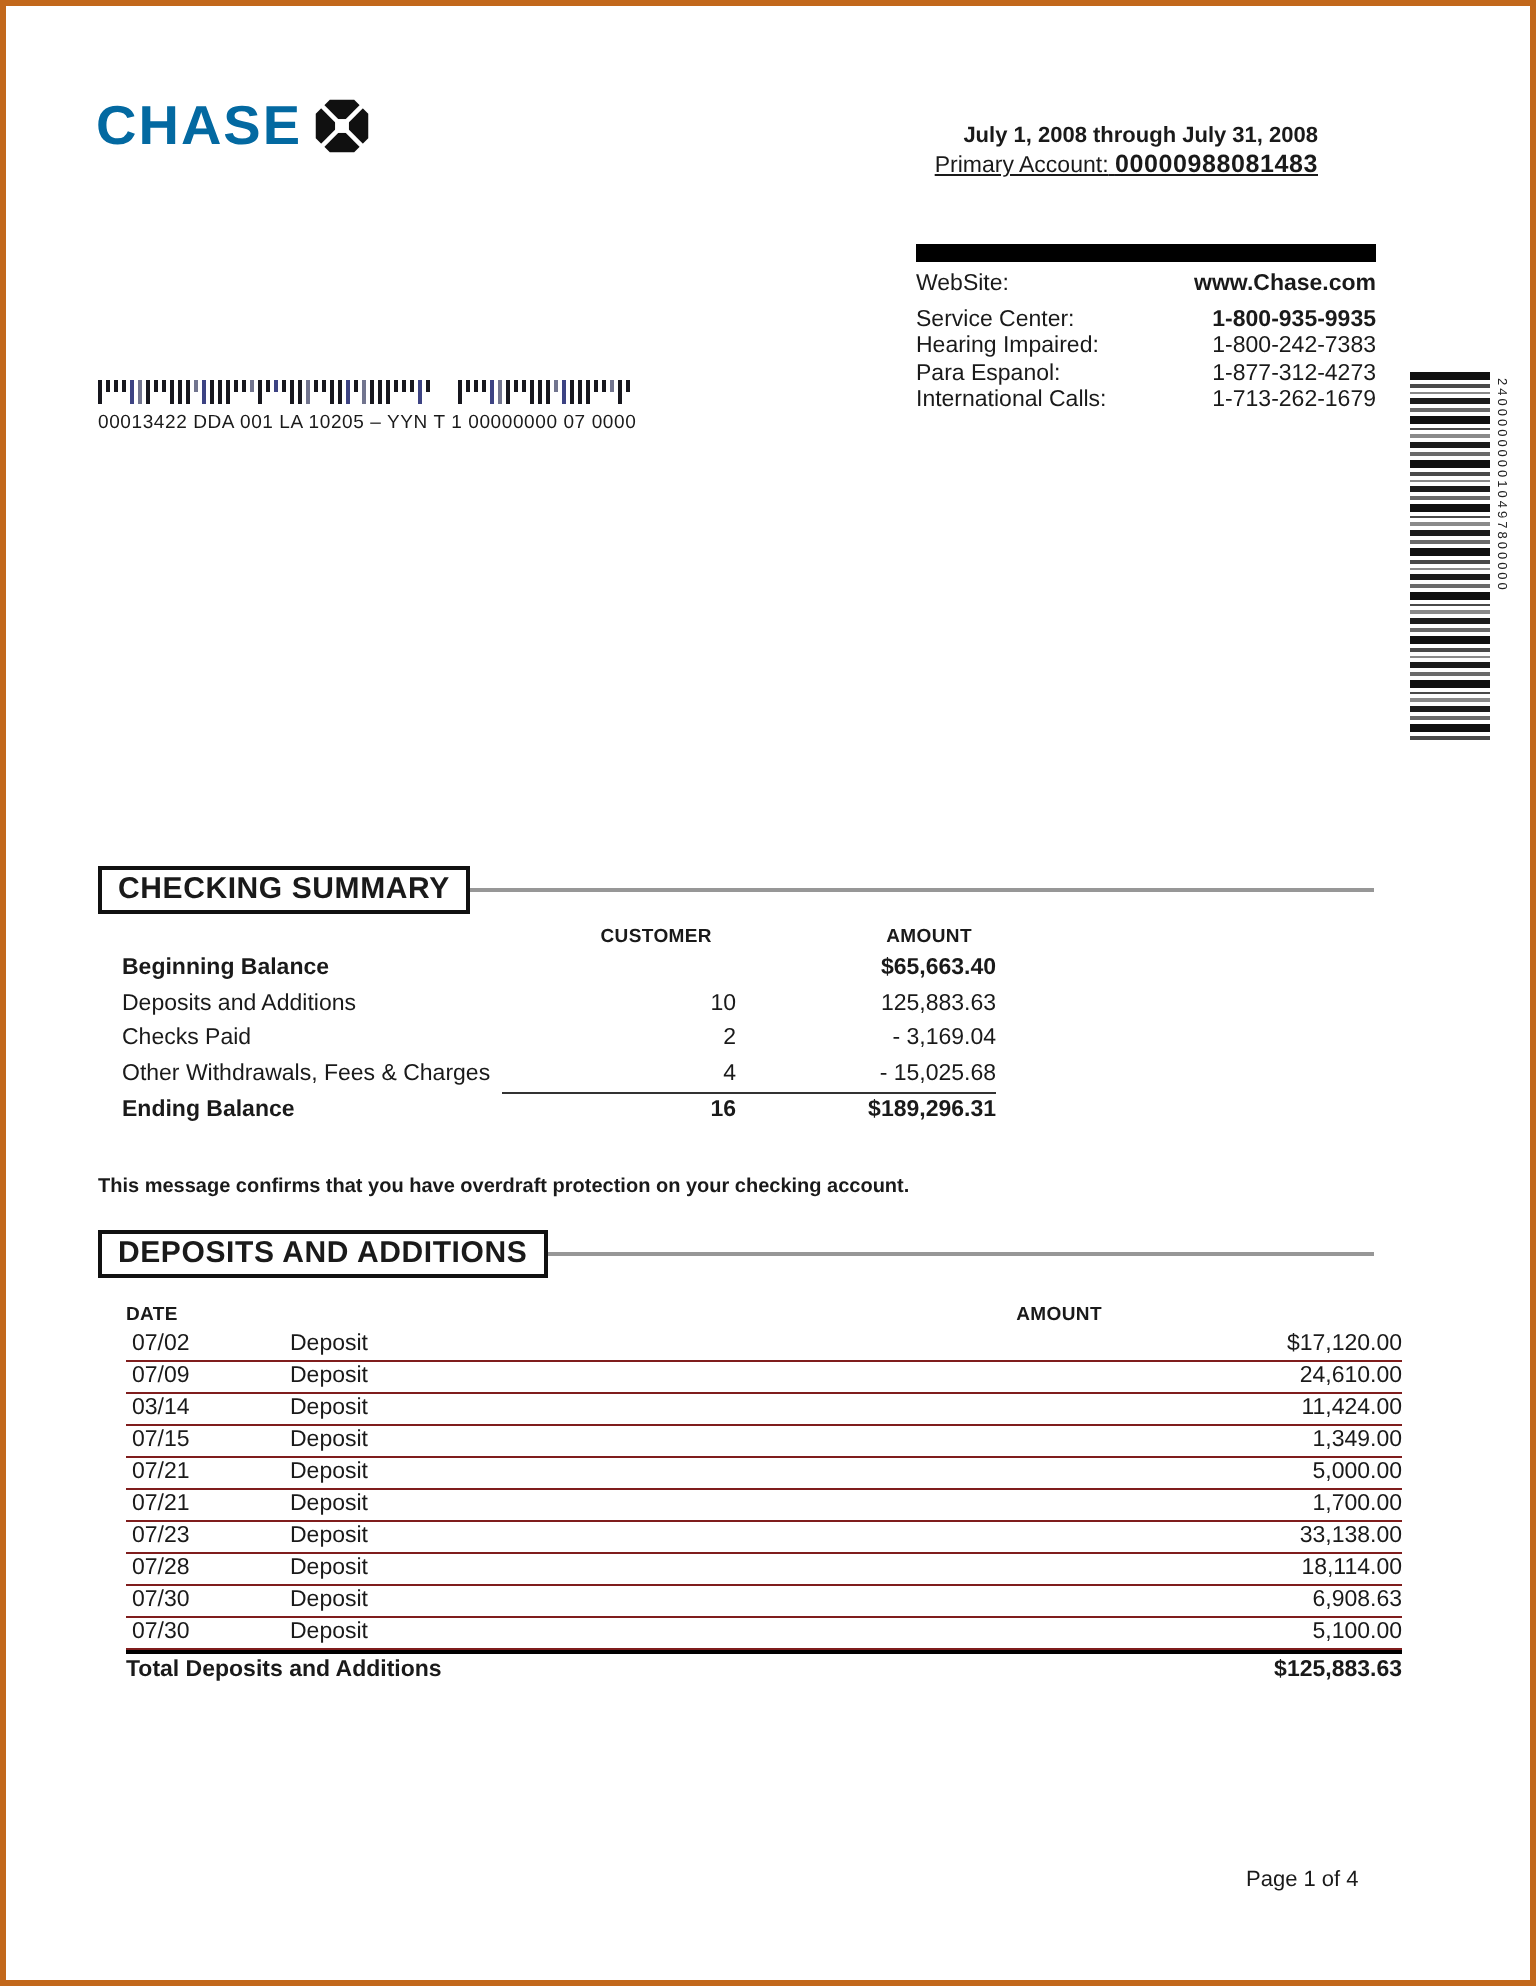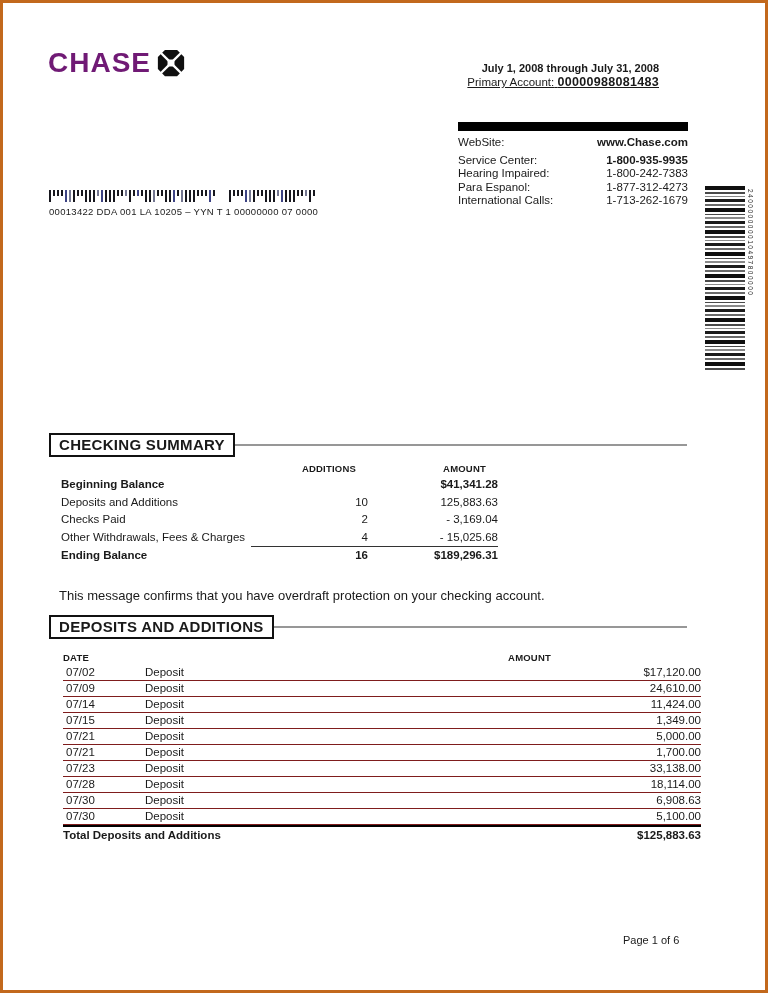--- a/index.html
+++ b/index.html
@@ -2,21 +2,21 @@
 <html><head>
 <meta charset="utf-8">
 <style>
   html,body{margin:0;padding:0;background:#e8e8e8;font-family:"Liberation Sans",sans-serif;}
   .page{position:relative;width:768px;height:993px;margin:0 auto;background:#fff;
         border:3px solid #c2681c;box-sizing:border-box;color:#1a1a1a;overflow:hidden;}
   .abs{position:absolute;}
 
   
   .logo-wrap{left:45px;top:44px;display:flex;align-items:center;}
-  .logo-text{font-size:28px;font-weight:bold;letter-spacing:1px;color:#701a75;transform:scaleY(.98);}
+  .logo-text{font-size:28px;font-weight:bold;letter-spacing:1px;color:#0369a1;transform:scaleY(.98);}
   .logo-oct{margin-left:5px;width:30px;height:30px;}
 
   .bank-address{left:46px;top:86px;font-size:11px;line-height:12.5px;}
 
   .period-block{right:106px;top:58px;text-align:right;font-size:11px;line-height:14px;}
   .period-line{font-weight:bold;}
   .account-line{font-size:11.5px;text-decoration:underline;}
   .account-num{font-weight:bold;font-size:12.5px;letter-spacing:.3px;}
 
   
@@ -51,21 +51,21 @@
   
   .sum-table{left:46px;top:459px;width:437px;font-size:11.5px;}
   .sum-head,.sum-row{display:grid;grid-template-columns:190px 117px 130px;}
   .sum-head{font-size:9.5px;font-weight:bold;letter-spacing:.2px;line-height:14px;}
   .sum-row{line-height:17.5px;padding-left:12px;}
   .sum-row.bold{font-weight:bold;}
   .cell-r{text-align:right;}
   .sum-row.underline .cell-inst,.sum-row.underline .cell-amt{border-bottom:1.5px solid #333;}
   .sum-row .cell-amt{padding-right:0;}
 
-  .message{left:56px;top:585px;font-size:13px;}
+  .message{left:46px;top:585px;font-size:10px;font-weight:bold;}
 
   
   .dep-table{left:60px;top:648px;width:638px;font-size:11.5px;}
   .dep-head,.dep-row,.dep-total{display:grid;grid-template-columns:82px 1fr 150px;}
   .dep-head{font-size:9.5px;font-weight:bold;letter-spacing:.2px;line-height:14px;}
   .dep-row{line-height:15px;border-bottom:1px solid #7f1d1d;}
   .dep-row .cell-date{padding-left:3px;}
   .dep-total{border-top:2.5px solid #000;font-weight:bold;line-height:17px;}
 
   .page-number{left:620px;top:931px;font-size:11px;}
@@ -257,29 +257,29 @@
   <div class="abs vdigits">240000000010497800000</div>
 
   <div class="abs section-header" style="top:430px;">
     <div class="section-title-box">CHECKING SUMMARY</div>
     <div class="section-line"></div>
   </div>
 
   <div class="abs sum-table">
     <div class="sum-head">
       <span></span>
-      <span class="cell-r">ADDITIONS</span>
+      <span class="cell-r">CUSTOMER</span>
       <span class="cell-r">AMOUNT</span>
     </div>
     <div>
 
     <div class="sum-row bold">
         <span class="cell-label">Beginning Balance</span>
         <span class="cell-r cell-inst"></span>
-        <span class="cell-r cell-amt">$41,341.28</span>
+        <span class="cell-r cell-amt">$65,663.40</span>
       </div>
         <div class="sum-row">
         <span class="cell-label">Deposits and Additions</span>
         <span class="cell-r cell-inst">10</span>
         <span class="cell-r cell-amt">125,883.63</span>
       </div>
         <div class="sum-row">
         <span class="cell-label">Checks Paid</span>
         <span class="cell-r cell-inst">2</span>
         <span class="cell-r cell-amt">- 3,169.04</span>
@@ -315,21 +315,21 @@
         <span class="cell-date">07/02</span>
         <span>Deposit</span>
         <span class="cell-r">$17,120.00</span>
       </div>
         <div class="dep-row">
         <span class="cell-date">07/09</span>
         <span>Deposit</span>
         <span class="cell-r">24,610.00</span>
       </div>
         <div class="dep-row">
-        <span class="cell-date">07/14</span>
+        <span class="cell-date">03/14</span>
         <span>Deposit</span>
         <span class="cell-r">11,424.00</span>
       </div>
         <div class="dep-row">
         <span class="cell-date">07/15</span>
         <span>Deposit</span>
         <span class="cell-r">1,349.00</span>
       </div>
         <div class="dep-row">
         <span class="cell-date">07/21</span>
@@ -361,15 +361,15 @@
         <span>Deposit</span>
         <span class="cell-r">5,100.00</span>
       </div>
       </div>
     <div class="dep-total">
       <span style="grid-column:1 / span 2;">Total Deposits and Additions</span>
       <span class="cell-r">$125,883.63</span>
     </div>
   </div>
 
-  <div class="abs page-number">Page 1 of 6</div>
+  <div class="abs page-number">Page 1 of 4</div>
 
 </div>
 
 </body></html>

